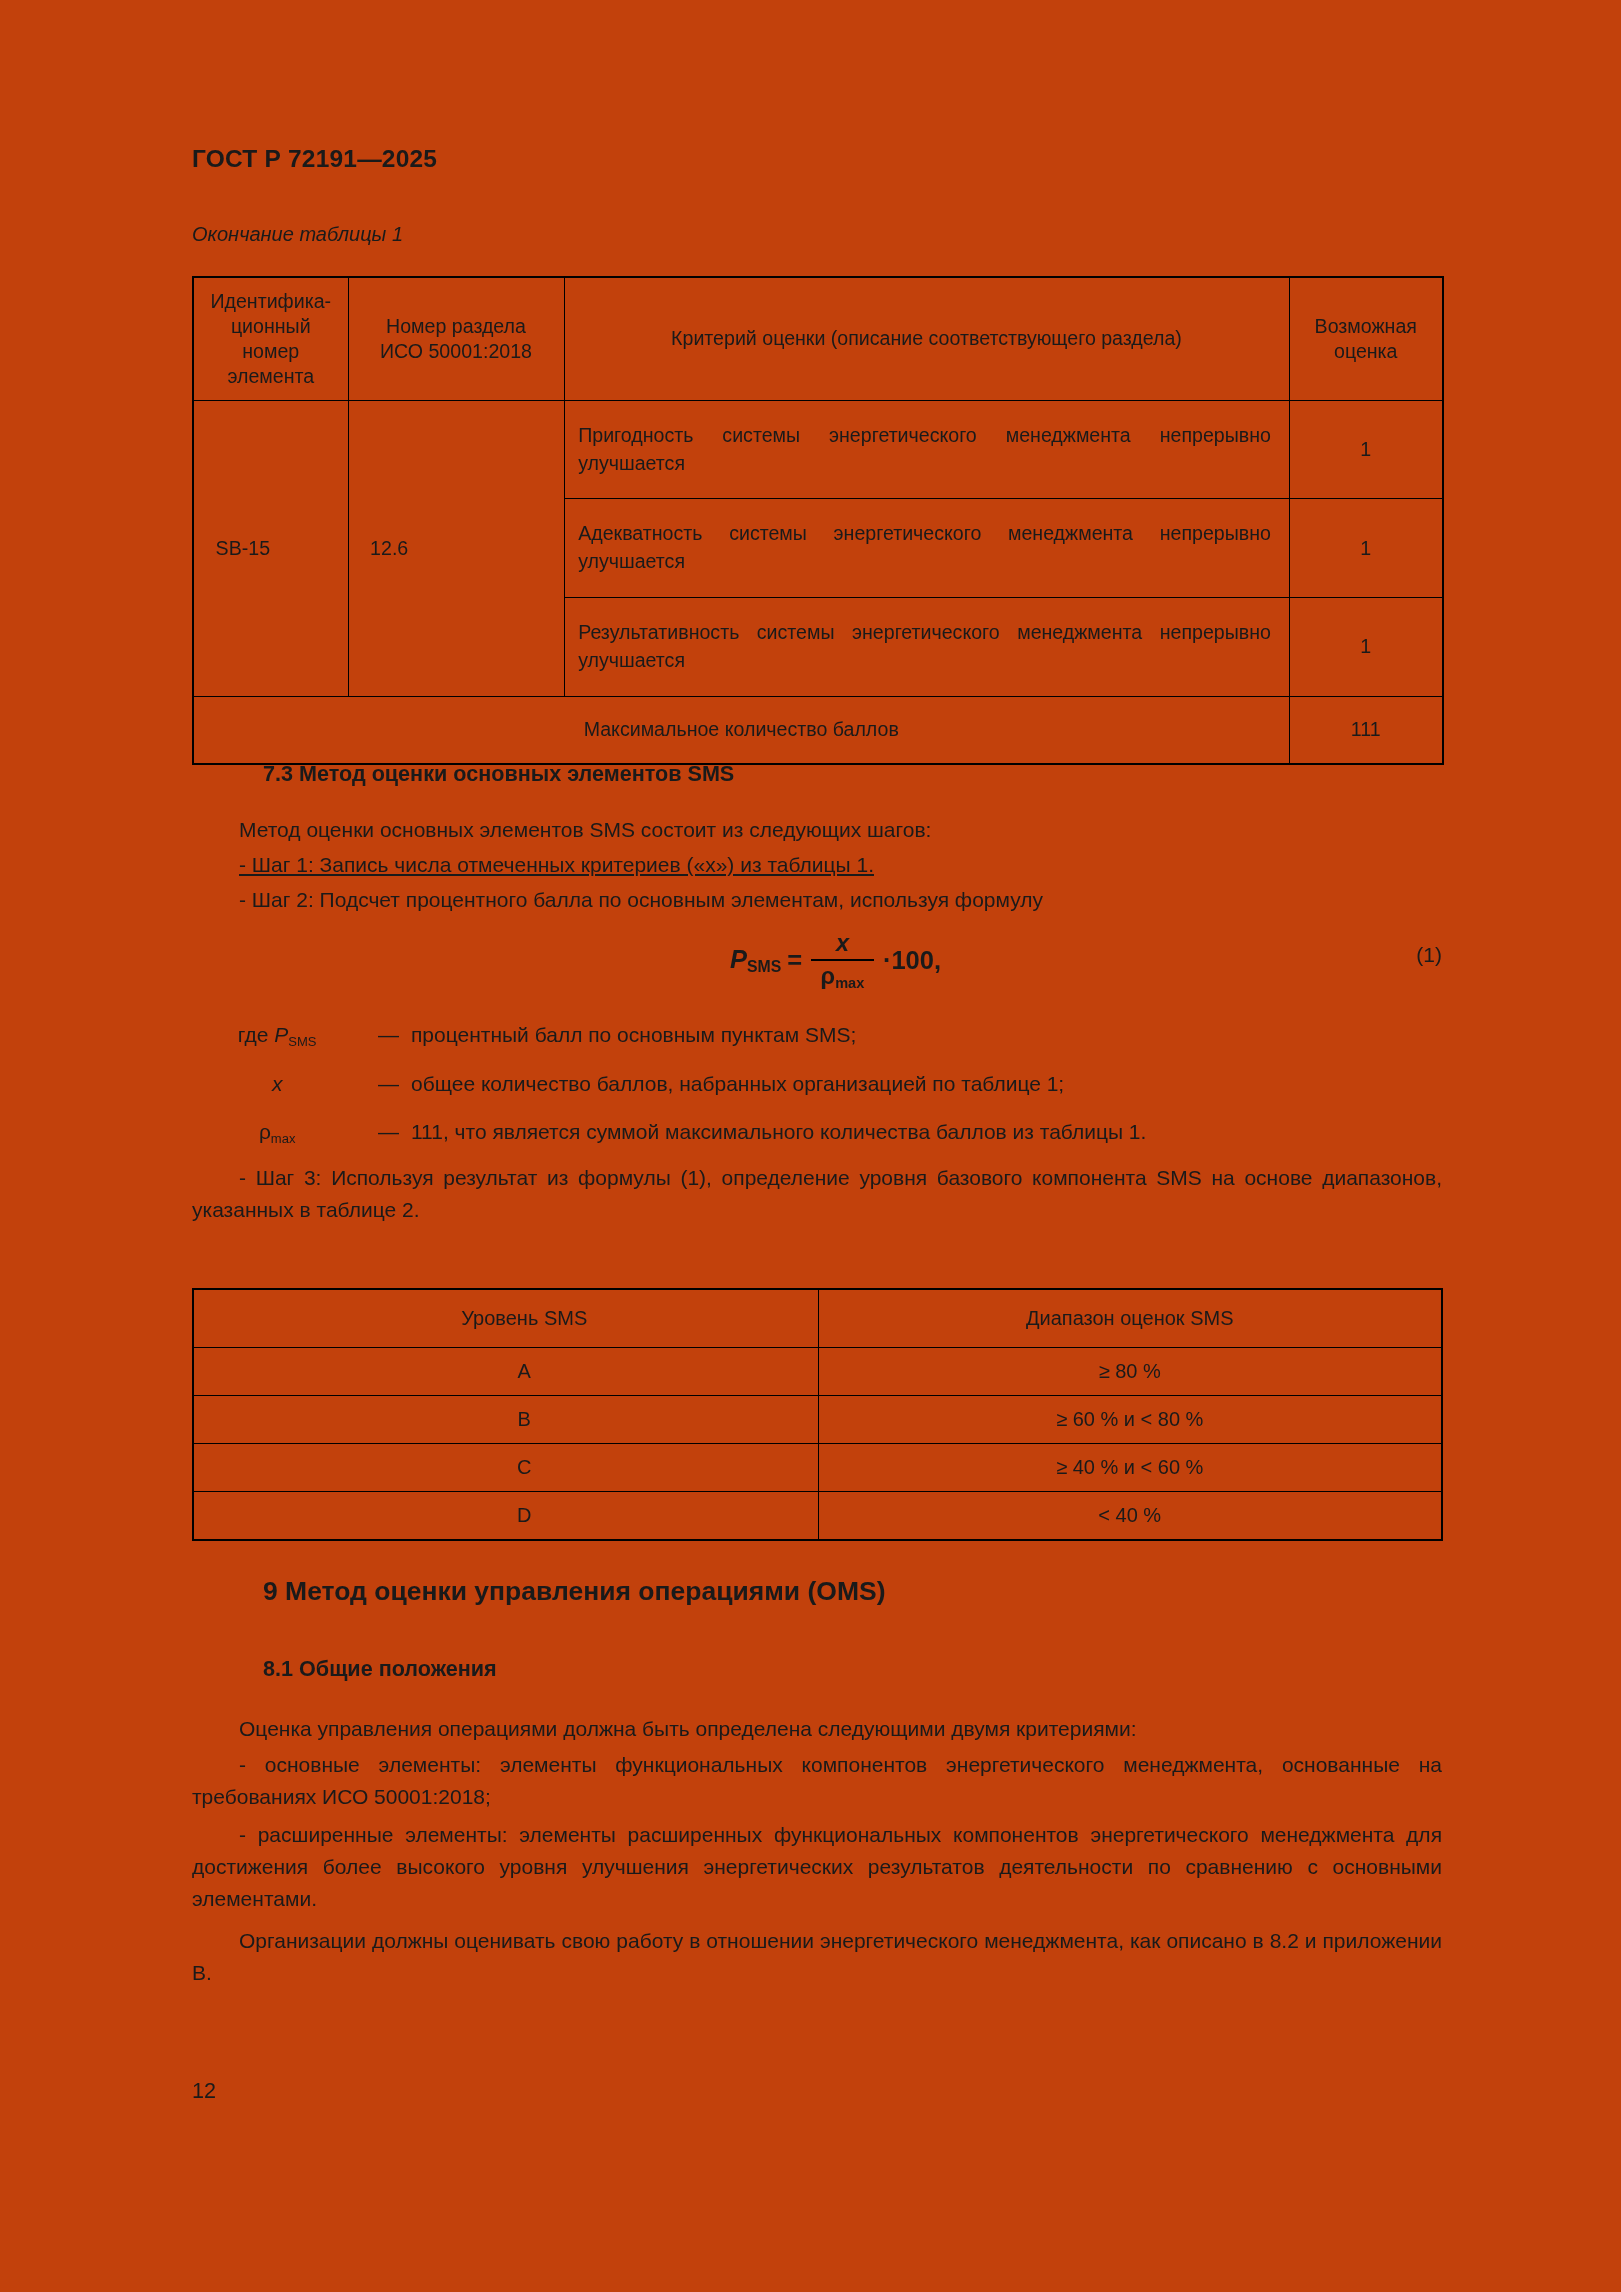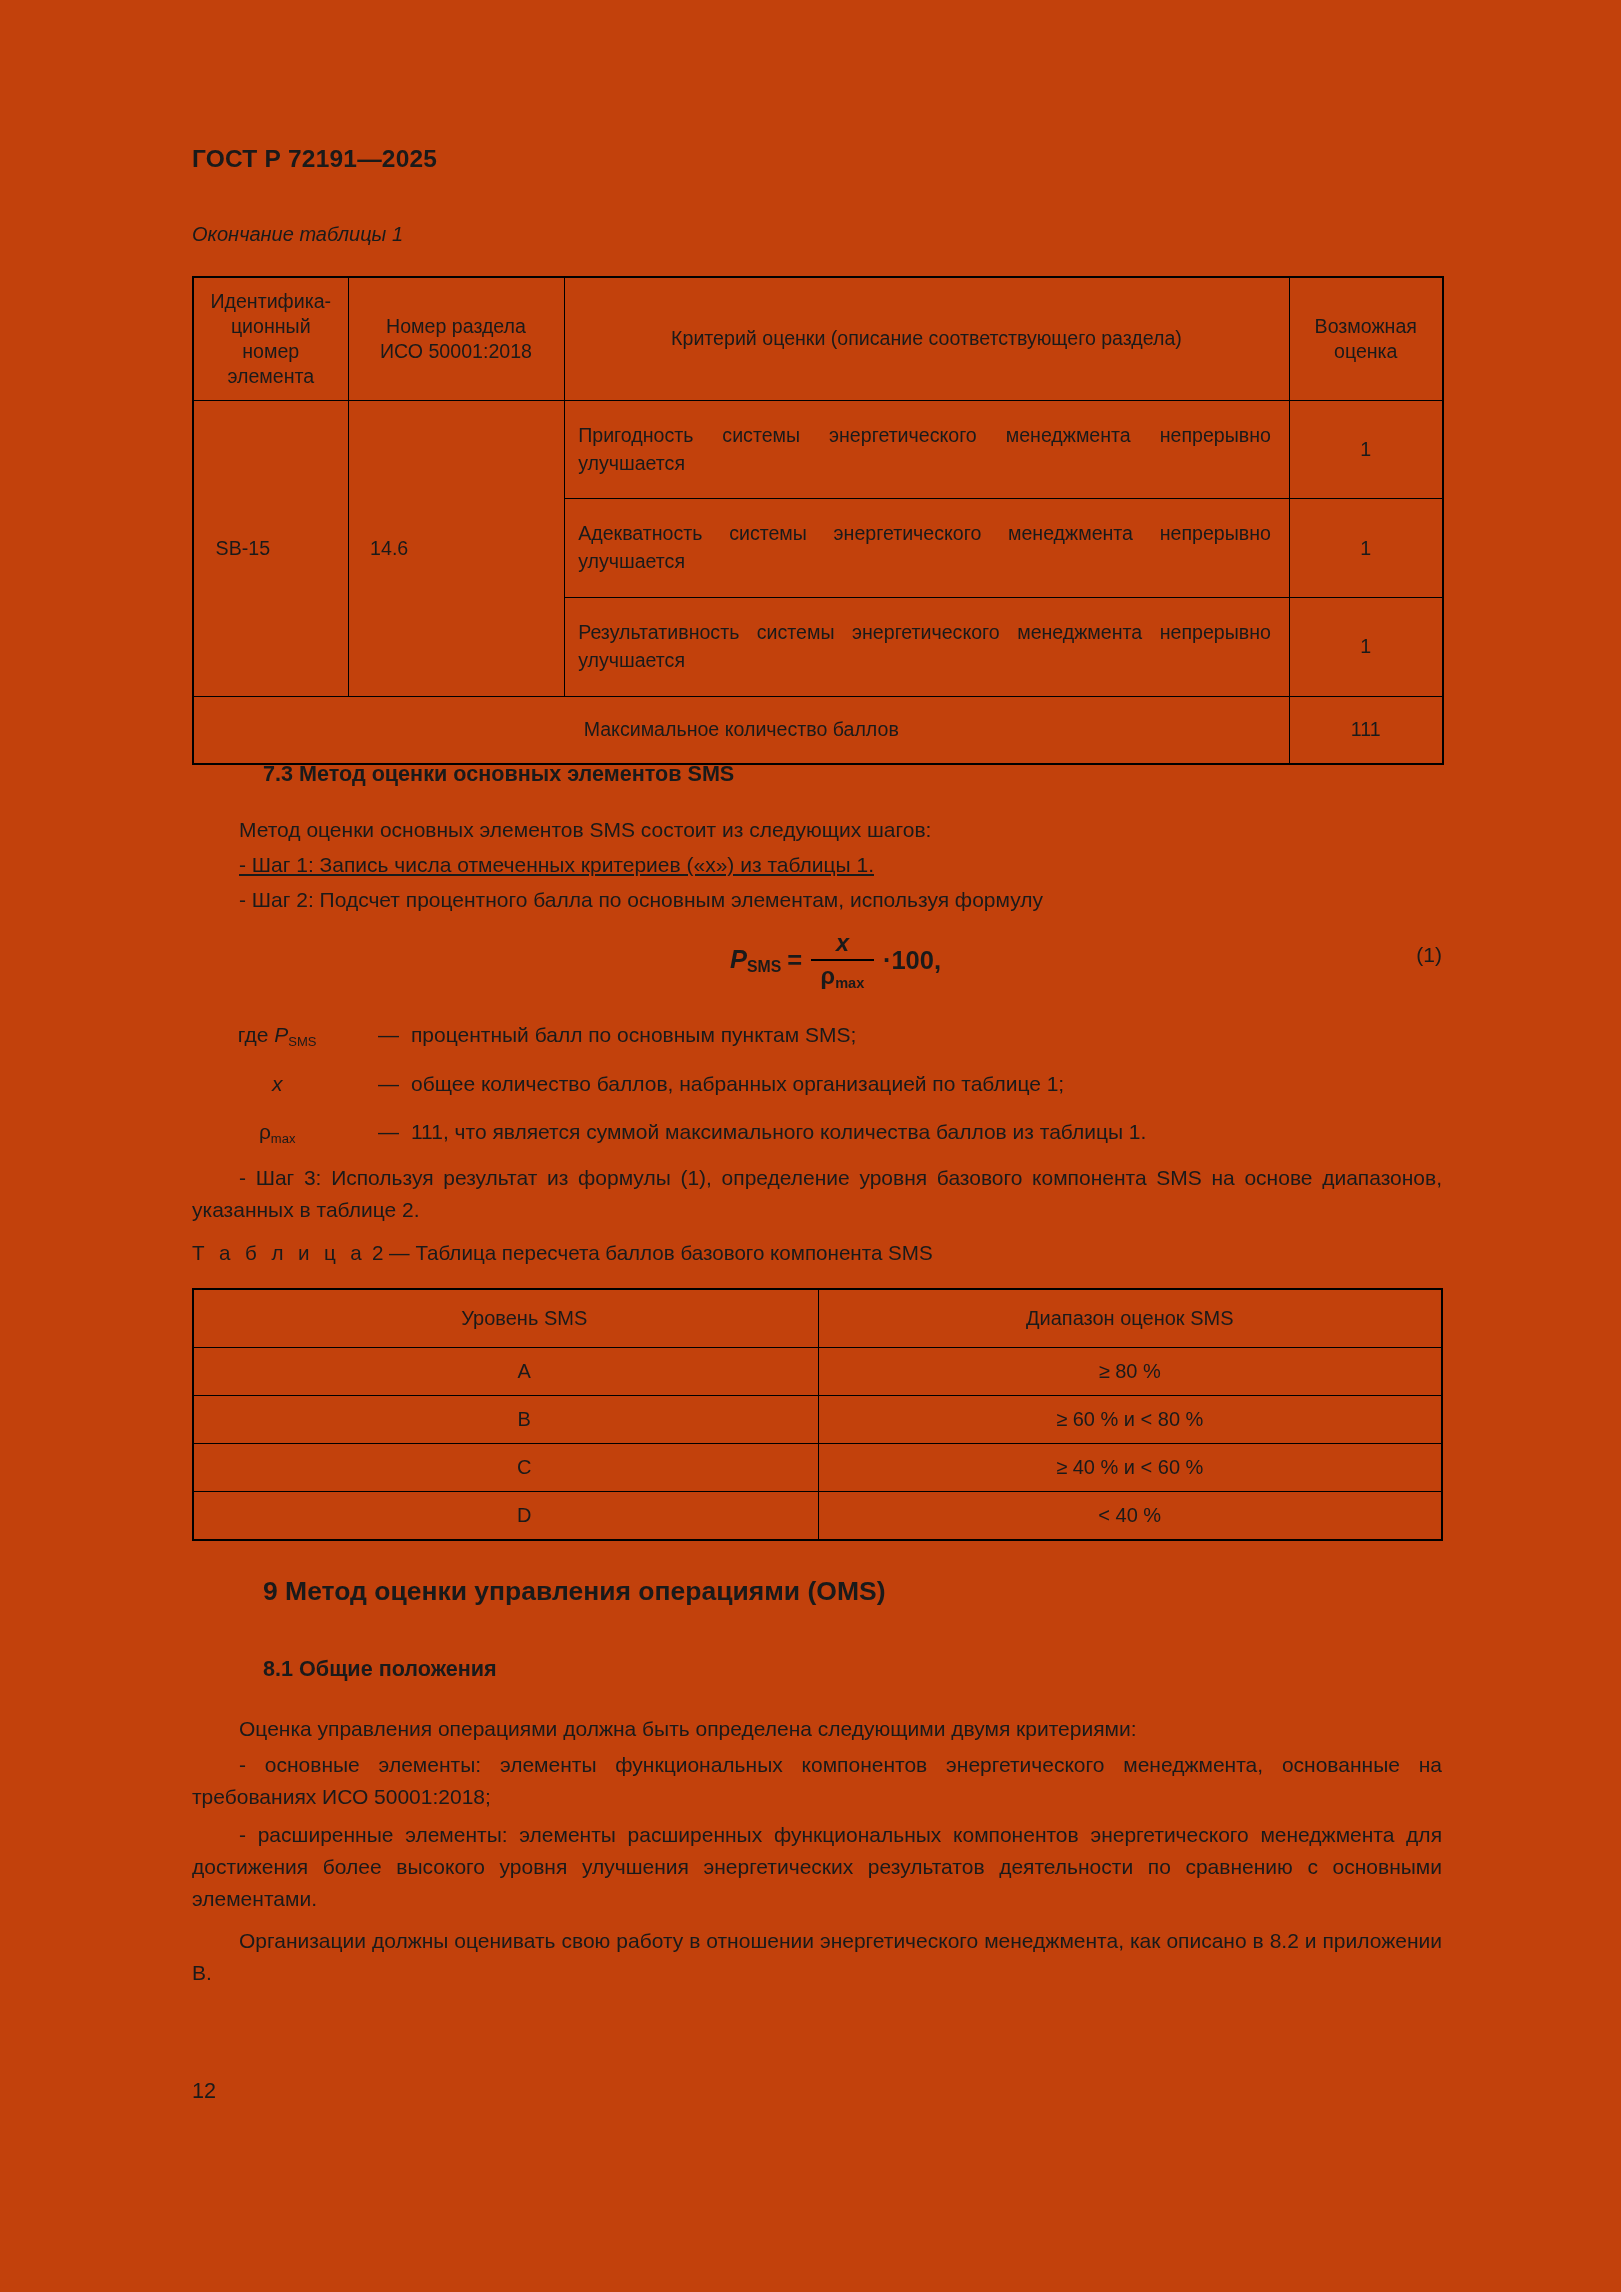--- a/index.html
+++ b/index.html
@@ -248,21 +248,21 @@
           <td class="outer-top">Критерий оценки (описание соответствующего раздела)</td>
           <td class="outer-top thick-right">
             <div>Возможная</div>
             <div>оценка</div>
           </td>
         </tr>
       </thead>
       <tbody>
         <tr class="row-crit">
           <td class="cell-pad-left thick-left" rowspan="3">SB-15</td>
-          <td class="cell-pad-left" rowspan="3">14.6</td>
+          <td class="cell-pad-left" rowspan="3">12.6</td>
           <td class="cell-just">Пригодность системы энергетического менеджмента непре­рывно улучшается</td>
           <td class="cell-center thick-right">1</td>
         </tr>
         <tr class="row-crit">
           <td class="cell-just">Адекватность системы энергетического менеджмента непре­рывно улучшается</td>
           <td class="cell-center thick-right">1</td>
         </tr>
         <tr class="row-crit">
           <td class="cell-just">Результативность системы энергетического менеджмента не­прерывно улучшается</td>
           <td class="cell-center thick-right">1</td>
@@ -308,25 +308,20 @@
     </div>
     <div class="where-row">
       <span class="where-label"><span>ρ</span><sub class="sm">max</sub></span>
       <span class="where-dash">—</span>
       <span class="where-text">111, что является суммой максимального количества баллов из таблицы 1.</span>
     </div>
   </div>
 
   <p class="body-par indent" style="left:192px; top:1162px;">- Шаг 3: Используя результат из формулы (1), определение уровня базового компонента SMS на основе диапазонов, указанных в таблице 2.</p>
 
-  <div class="table-caption" style="top:1241px;">
-    <span class="caption-word">Т а б л и ц а</span>
-    <span>2</span>
-    <span>— Таблица пересчета баллов базового компонента SMS</span>
-  </div>
 
   <div id="table2-wrap">
     <table id="table2" class="gost-table">
       <colgroup>
           <col class="t2-col-a">
           <col class="t2-col-b">
         </colgroup>
       <thead>
         <tr>
           <td class="outer-top thick-left">Уровень SMS</td>

